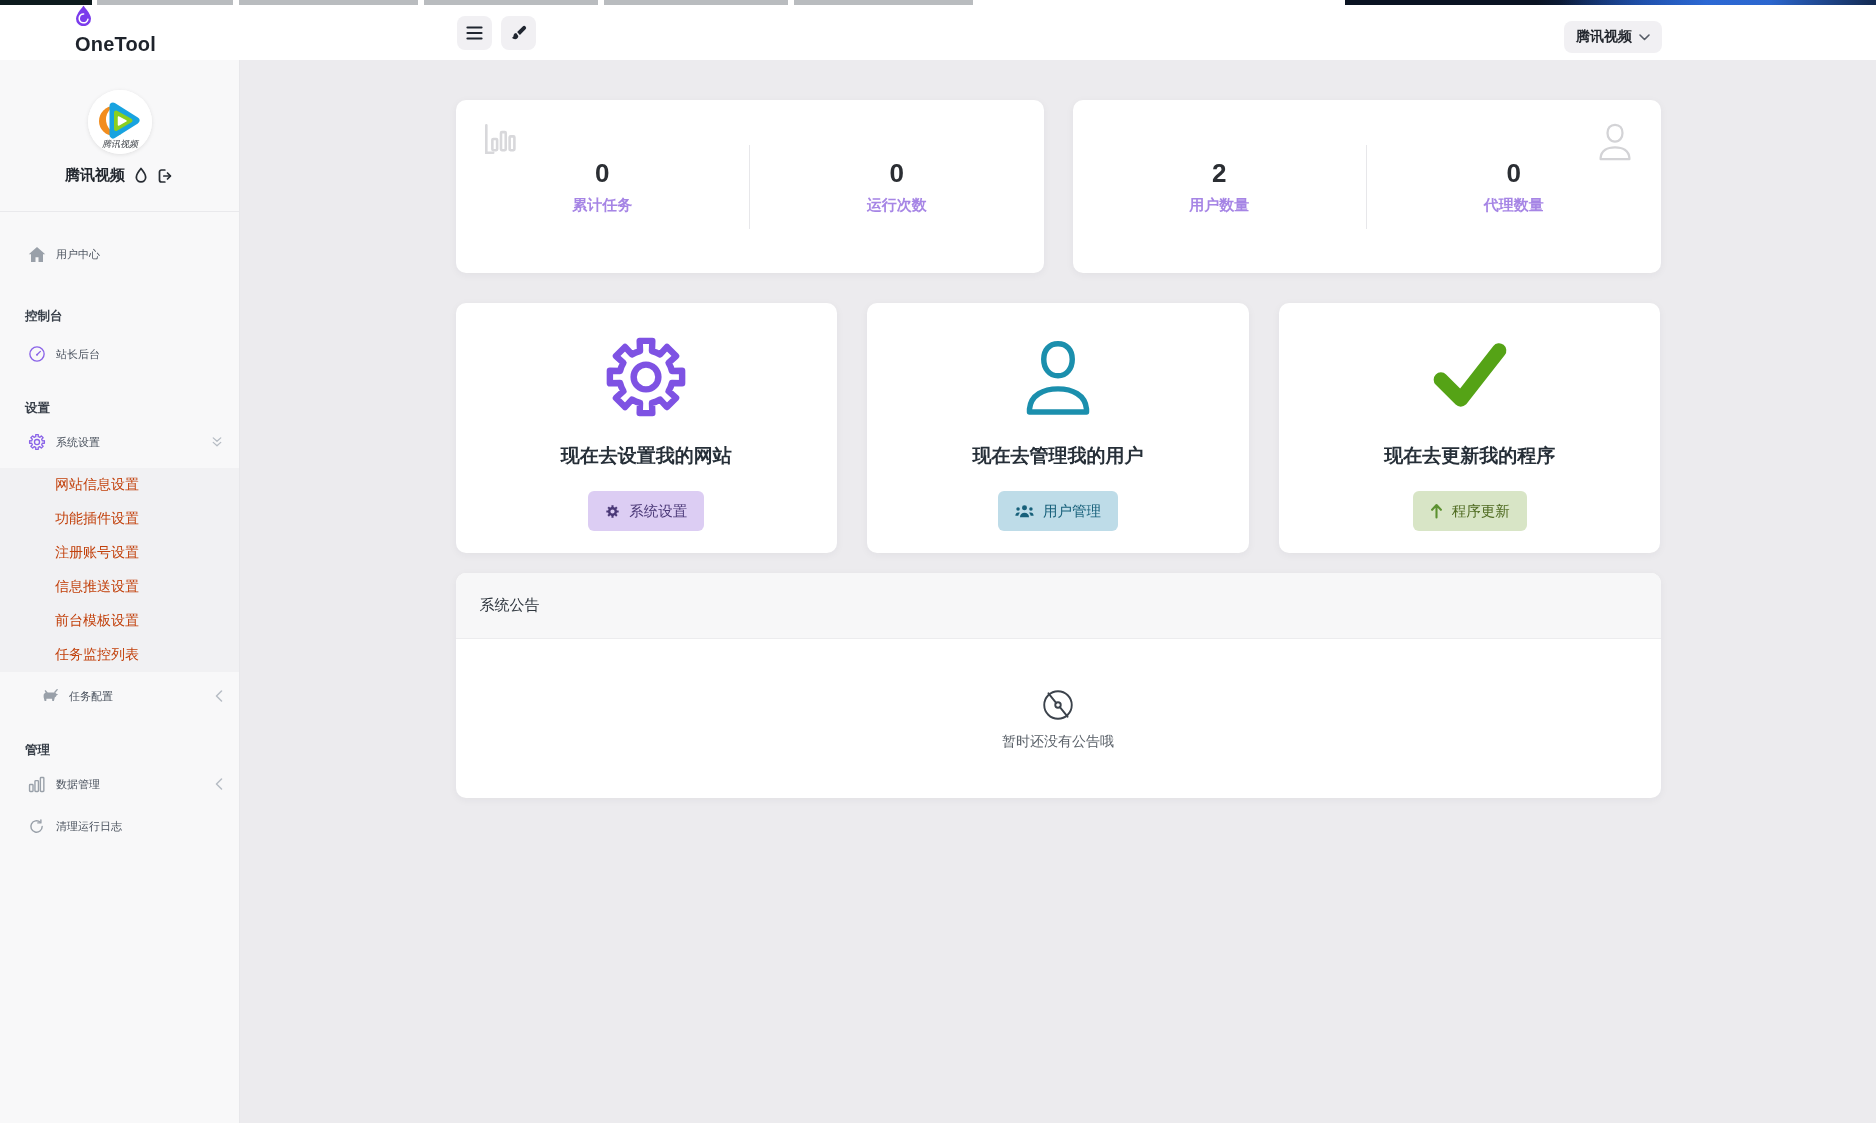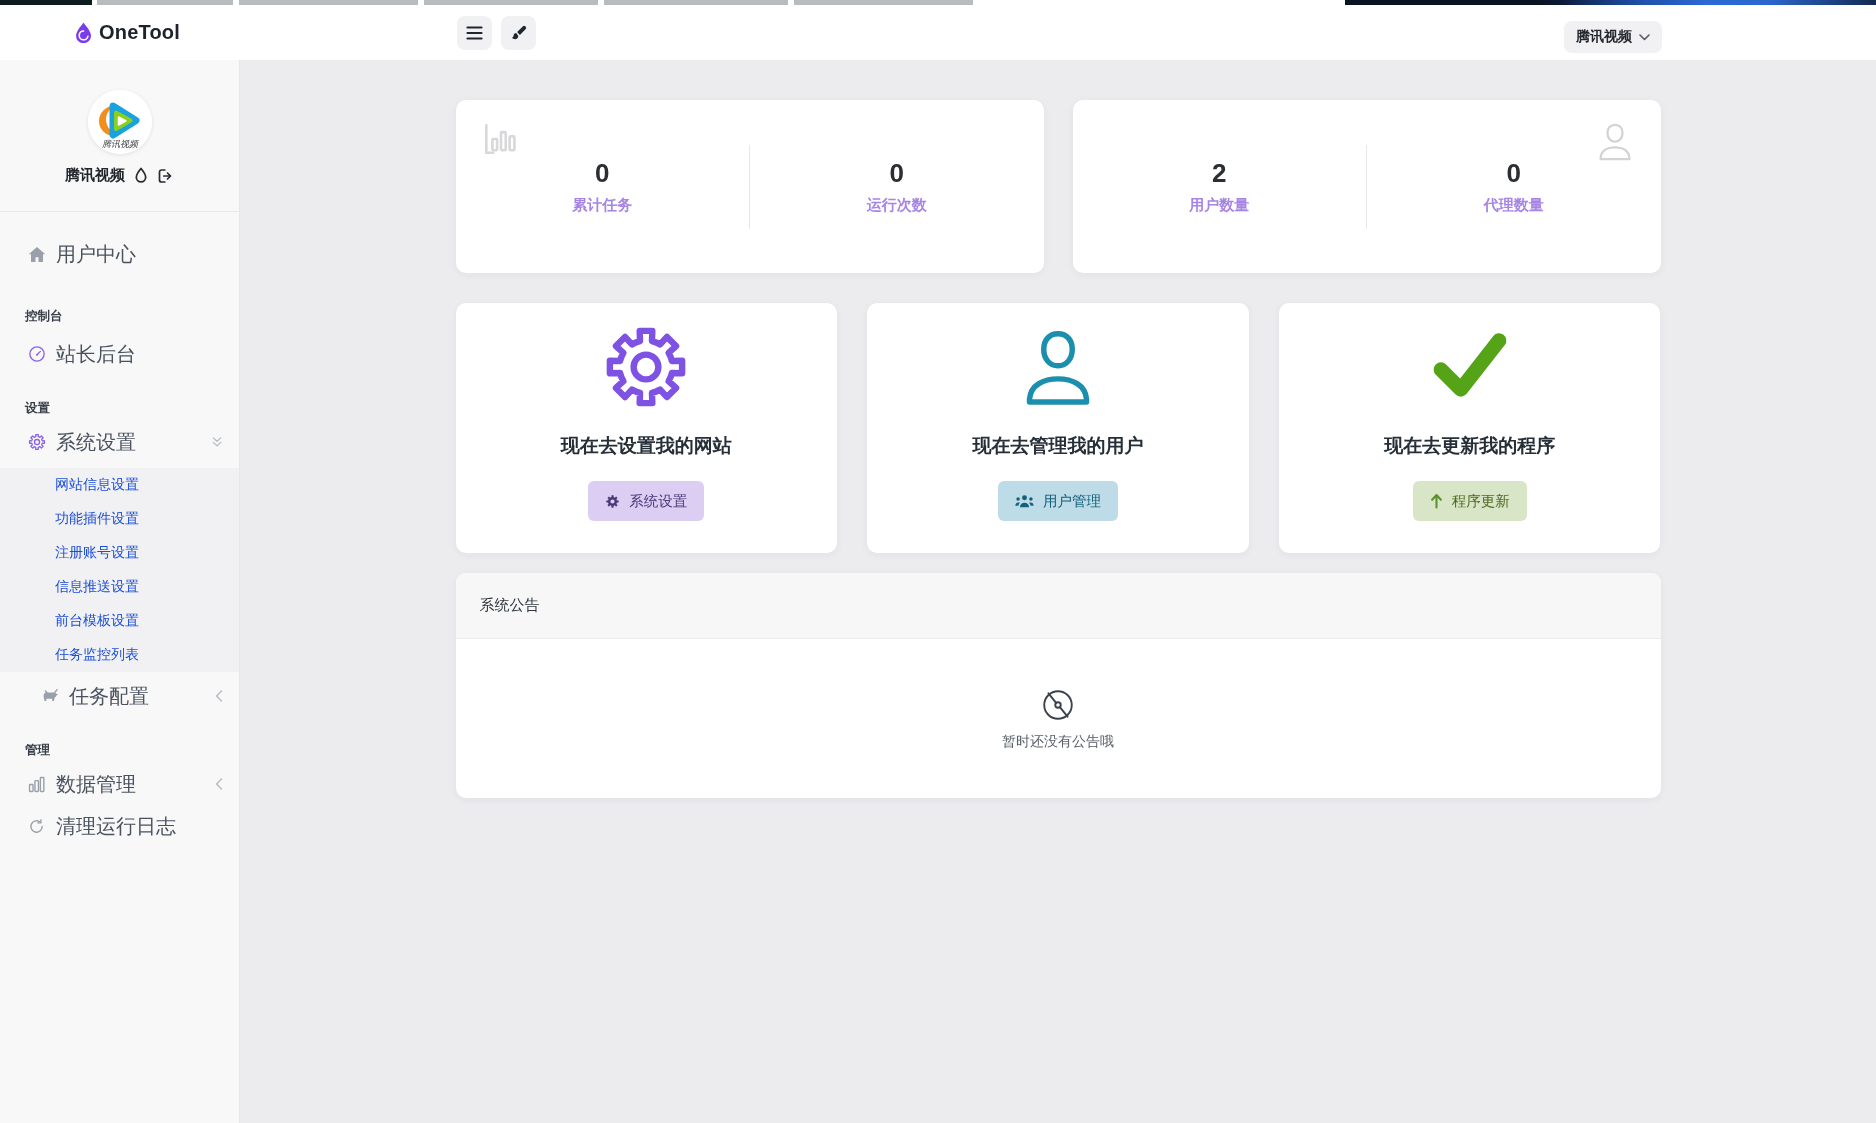--- a/index.html
+++ b/index.html
@@ -11,21 +11,21 @@
   
   .tabstrip { position:absolute; top:0; left:0; width:1876px; height:5px; background:#fff; z-index:50; }
   .tabstrip .seg { position:absolute; top:0; height:5px; }
   .seg-dark  { background:#0d1b1e; }
   .seg-gray  { background:#b9bcbf; }
   .seg-navy  { background:#0a1322;
     background-image:radial-gradient(circle at 74% 50%, rgba(47,111,224,.9) 0 8%, transparent 45%),
                      radial-gradient(circle at 60% 50%, rgba(18,62,154,.7) 0 6%, transparent 40%); }
   
   .topbar { position:absolute; top:5px; left:0; width:1876px; height:55px; background:#fff; z-index:40; }
-  .brand { position:absolute; left:75px; top:0; height:55px; display:flex; align-items:center; gap:7px; }
+  .brand { position:absolute; left:75px; top:0; height:55px; display:flex; gap:7px;flex-direction:column; }
   .brand-text { font-size:20px; font-weight:700; color:#1e232b; letter-spacing:.2px; }
   .tb-buttons { position:absolute; left:457px; top:11px; display:flex; gap:9px; }
   .tb-btn { width:35px; height:34px; border:none; border-radius:8px; background:#f1f0f3;
             display:flex; align-items:center; justify-content:center; cursor:pointer; color:#202630; }
   .workspace { position:absolute; right:214px; top:16px; height:32px; padding:0 12px; border:none;
                border-radius:8px; background:#f1f0f3; display:flex; align-items:center; gap:7px;
                font-size:14px; font-weight:700; color:#23272e; cursor:pointer;
                font-family:inherit; }
   
   .sidebar { position:absolute; top:60px; left:0; bottom:0; width:240px; background:#f8f8f9;
@@ -33,51 +33,51 @@
   .avatar { width:64px; height:64px; border-radius:50%; background:#fff; margin:30px auto 0;
             box-shadow:0 1px 4px rgba(0,0,0,.10); display:flex; align-items:center; justify-content:center; }
   .profile-row { margin-top:12px; display:flex; align-items:center; justify-content:center; gap:9px; }
   .profile-name { font-size:15px; font-weight:700; color:#22272e; }
   .icon-btn { background:none; border:none; padding:0; cursor:pointer; display:flex; color:#272c33; }
   .side-divider { margin-top:26px; height:1px; background:#e9e9ec; }
   .menu { padding-top:24px; }
   .menu-row { height:36px; display:flex; align-items:center; padding-left:27px; cursor:pointer; }
   .menu-row .mi { width:19px; display:flex; justify-content:center; color:#99a0a9; }
   .menu-row .mi.purple { color:#8a63e8; }
-  .menu-row .ml { margin-left:10px; font-size:20px; color:#4a525e; }
+  .menu-row .ml { margin-left:10px; font-size:11px; color:#4a525e; }
   .menu-row .chev { margin-left:auto; margin-right:16px; color:#b6bcc4; display:flex; }
   .section-label { padding-left:25px; font-size:12.5px; font-weight:700; color:#39404a; height:16px;
                    display:flex; align-items:center; }
   .sec-console { margin-top:36px; }
   .row-admin { margin-top:12px; }
   .sec-settings { margin-top:28px; }
   .row-system { margin-top:8px; }
   .submenu { margin-top:8px; background:#f1f1f3; }
   .submenu-row { height:34px; display:flex; align-items:center; padding-left:55px; font-size:14px;
-                 color:#1d4ed8; cursor:pointer; }
+                 color:#c2410c; cursor:pointer; }
   .row-pay { margin-top:8px; }
   .row-task { margin-top:6px;padding-left:40px; }
   .sec-manage { margin-top:28px; }
   .row-data { margin-top:8px; }
   .row-logs { margin-top:6px; }
   
   .main { position:absolute; top:60px; left:240px; right:0; bottom:0; overflow:hidden; }
   .container { width:1205px; margin:0 auto; padding-top:40px; }
   .card { background:#fff; border-radius:10px; box-shadow:0 2px 8px rgba(40,40,60,.05); }
   .stat-row { display:grid; grid-template-columns:1fr 1fr; gap:29px; margin-bottom:30px; }
   .stat-card { height:173px; position:relative; display:flex; align-items:center; }
   .stat-card .corner-icon { position:absolute; top:20px; color:#d8d8db; }
   .stat-card .corner-icon.tl { left:24px; }
   .stat-card .corner-icon.tr { right:26px; }
   .stat-cell { flex:1; display:flex; flex-direction:column; align-items:center; }
   .stat-value { font-size:26px; font-weight:700; color:#2b2e33; }
   .stat-label { margin-top:7px; font-size:15px; font-weight:700; color:#a685e5; }
   .stat-vdiv { width:1px; height:84px; background:#e7e7ea; }
   .action-row { display:grid; grid-template-columns:1fr 1fr 1fr; gap:30px; margin-bottom:20px; }
-  .action-card { height:250px; display:flex; flex-direction:column; align-items:center; padding-top:18px; }
+  .action-card { height:250px; display:flex; flex-direction:column; align-items:center; padding-top:28px; }
   .action-icon { height:92px; display:flex; align-items:center; justify-content:center; }
   .action-title { margin-top:20px; font-size:19px; font-weight:700; color:#262f38; }
   .action-btn { margin-top:22px; height:40px; border:none; border-radius:6px; padding:0 17px;
                 display:flex; align-items:center; gap:9px; font-size:14.5px; font-weight:500;
                 cursor:pointer; font-family:inherit; }
   .btn-purple { background:#dccdf3; color:#4a3877; }
   .btn-teal   { background:#bedce8; color:#17607a; }
   .btn-green  { background:#d8e5c6; color:#4f6b21; }
   
   .announce { overflow:hidden; }

